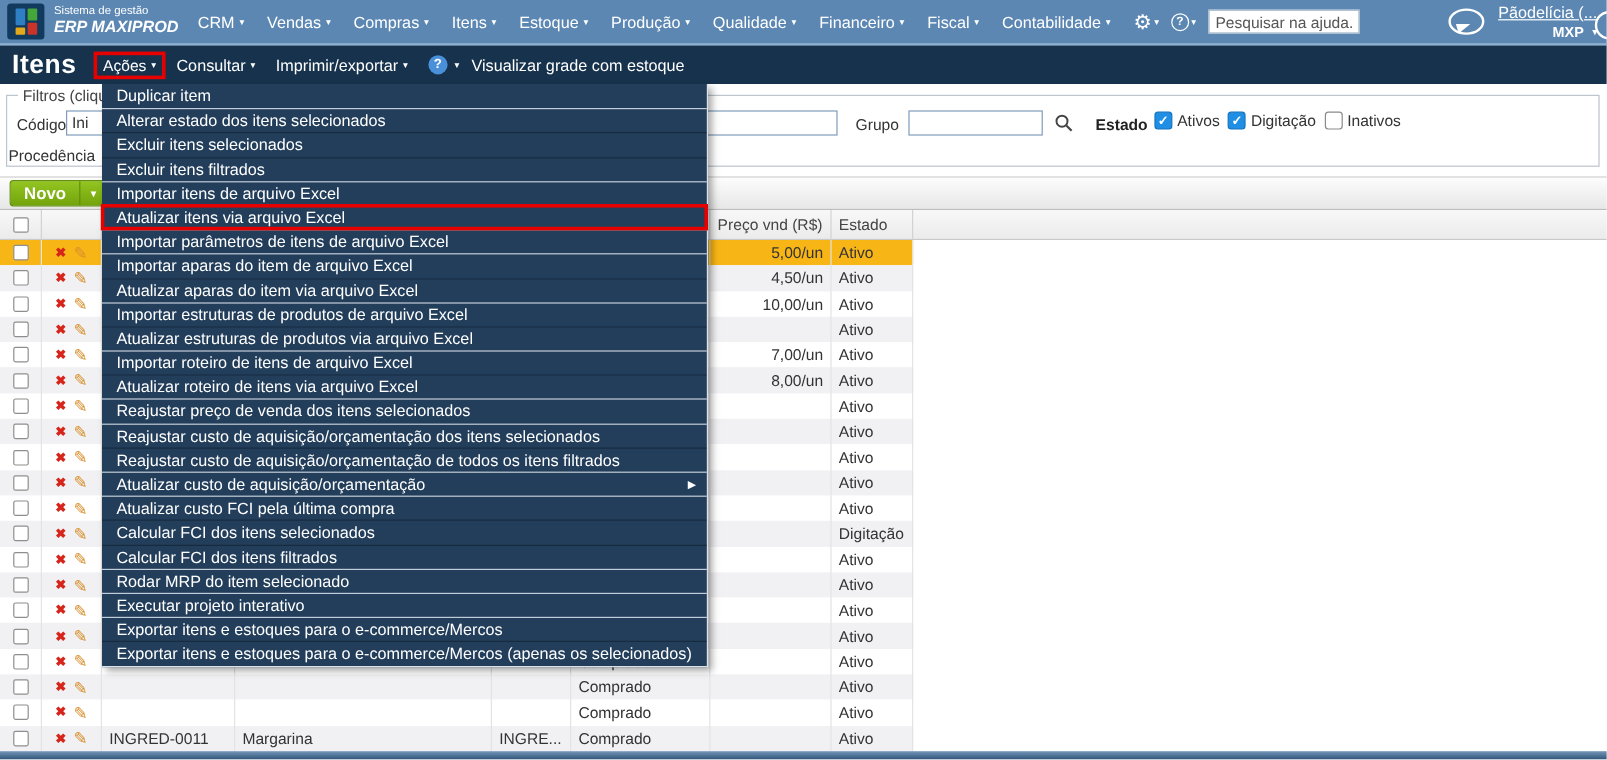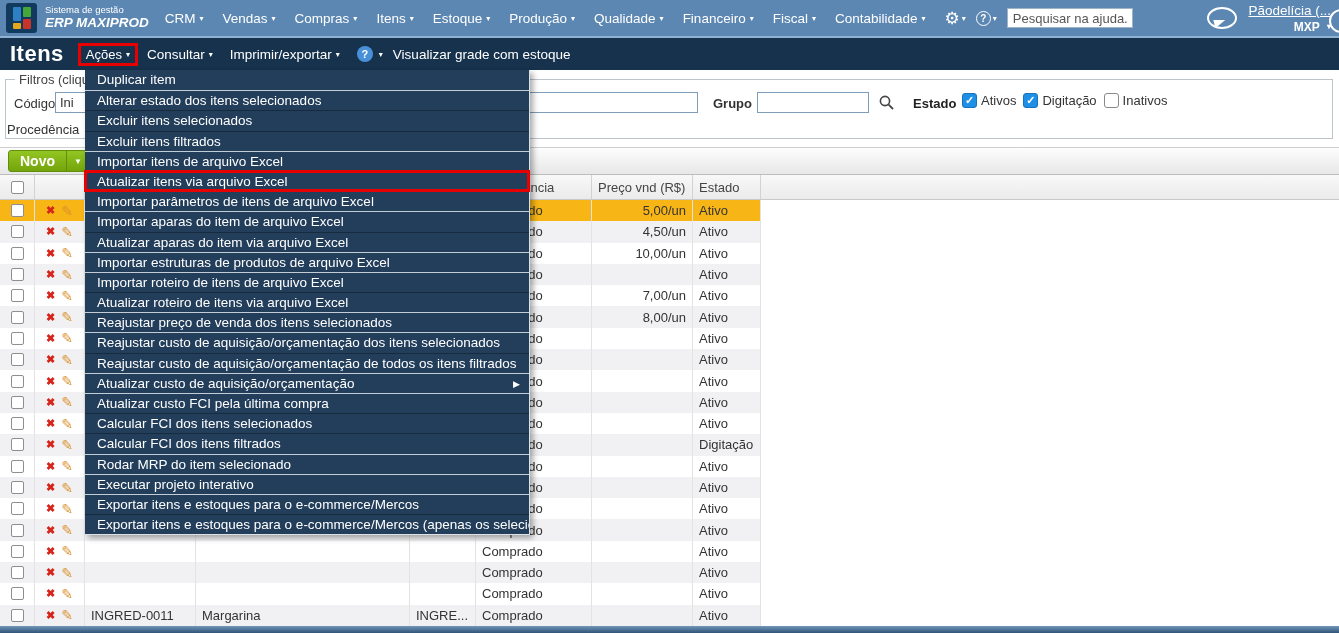--- a/index.html
+++ b/index.html
@@ -98,21 +98,21 @@
           overflow:hidden; white-space:nowrap; }
   .cell.num { justify-content:flex-end; }
   .checkbox-sm { width:13px; height:13px; background:#fff; border:1px solid #8e8e8e; border-radius:2px; cursor:pointer; }
   .del { color:#d6261c; font-size:11px; font-weight:bold; cursor:pointer; margin-right:6px; }
   .pencil { color:#d9902e; font-size:14px; cursor:pointer; }
 
   .bottombar { position:absolute; top:626px; left:0; width:1339px; height:7px;
                background:linear-gradient(#7396b8,#2f5478); }
 
   
-  #actions-menu { position:absolute; left:85px; top:70px; width:445px; background:#223e5b; z-index:50;
+  #actions-menu { position:absolute; left:85px; top:70px; width:505px; background:#223e5b; z-index:50;
                   border-right:1px solid #dbe1e7; border-bottom:1px solid #dbe1e7;
                   box-shadow:3px 3px 6px rgba(0,0,0,0.35); }
   .menu-item { height:20.2px; line-height:20.2px; color:#fff; font-size:13.5px; padding-left:12px;
                position:relative; white-space:nowrap; cursor:pointer; overflow:hidden; }
   .menu-item.in-group { border-top:1px solid rgba(0,0,0,0.30); }
   .menu-item.group-start { border-top:1px solid #c2cdd8; }
   .menu-item.highlighted { outline:3px solid #e60000; outline-offset:-2px; z-index:2; }
   .submenu-arrow { position:absolute; right:9px; top:0; font-size:9px; }
 </style>
 </head>
@@ -166,21 +166,21 @@
   <span class="help-badge">?</span>
   <span class="tb-caret">▾</span>
   <span class="ph-item">Visualizar grade com estoque</span>
 </div>
 
 <div class="filters">
   <div class="fieldset">
     <span class="legend">Filtros (cliqu</span>
     <span class="flabel" style="left:8px; top:16px;">Código</span>
     <input class="codigo-input" value="Ini" style="">
-    <span class="flabel" style="left:707px; top:16px;font-weight:bold;">Grupo</span>
+    <span class="flabel" style="left:707px; top:16px;">Grupo</span>
     <input class="grupo-input" style="">
     <span class="mag">
       <svg width="17" height="17" viewBox="0 0 17 17">
         <circle cx="7" cy="7" r="4.6" stroke="#444" fill="none" stroke-width="1.6"></circle>
         <line x1="10.6" y1="10.6" x2="15" y2="15" stroke="#444" stroke-width="1.8"></line>
       </svg>
     </span>
     <span class="estado-label">Estado</span>
     <div id="estado-group">
         <span class="est-item">
@@ -532,20 +532,21 @@
     <div class="menu-item"><span>Duplicar item</span></div>
     <div class="menu-item group-start"><span>Alterar estado dos itens selecionados</span></div>
     <div class="menu-item in-group"><span>Excluir itens selecionados</span></div>
     <div class="menu-item in-group"><span>Excluir itens filtrados</span></div>
     <div class="menu-item group-start"><span>Importar itens de arquivo Excel</span></div>
     <div class="menu-item in-group highlighted"><span>Atualizar itens via arquivo Excel</span></div>
     <div class="menu-item group-start"><span>Importar parâmetros de itens de arquivo Excel</span></div>
     <div class="menu-item group-start"><span>Importar aparas do item de arquivo Excel</span></div>
     <div class="menu-item in-group"><span>Atualizar aparas do item via arquivo Excel</span></div>
     <div class="menu-item group-start"><span>Importar estruturas de produtos de arquivo Excel</span></div>
+    <div class="menu-item in-group"><span>Atualizar estruturas de produtos via arquivo Excel</span></div>
     <div class="menu-item group-start"><span>Importar roteiro de itens de arquivo Excel</span></div>
     <div class="menu-item in-group"><span>Atualizar roteiro de itens via arquivo Excel</span></div>
     <div class="menu-item group-start"><span>Reajustar preço de venda dos itens selecionados</span></div>
     <div class="menu-item group-start"><span>Reajustar custo de aquisição/orçamentação dos itens selecionados</span></div>
     <div class="menu-item in-group"><span>Reajustar custo de aquisição/orçamentação de todos os itens filtrados</span></div>
     <div class="menu-item group-start"><span>Atualizar custo de aquisição/orçamentação</span><span class="submenu-arrow">▶</span></div>
     <div class="menu-item group-start"><span>Atualizar custo FCI pela última compra</span></div>
     <div class="menu-item in-group"><span>Calcular FCI dos itens selecionados</span></div>
     <div class="menu-item in-group"><span>Calcular FCI dos itens filtrados</span></div>
     <div class="menu-item group-start"><span>Rodar MRP do item selecionado</span></div>

